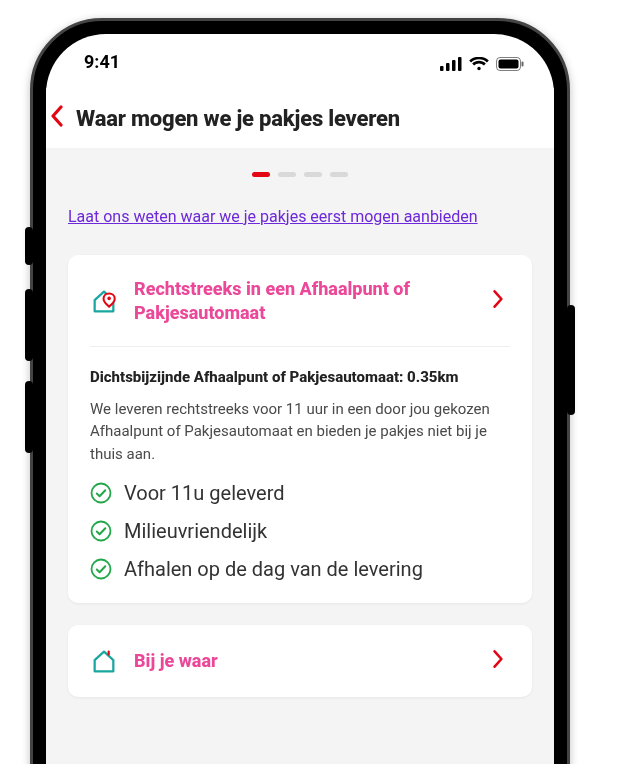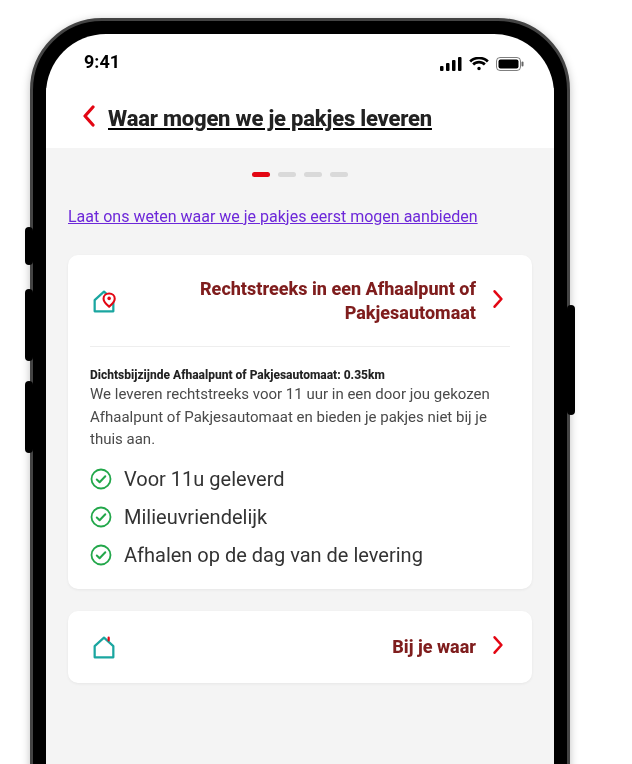--- a/index.html
+++ b/index.html
@@ -49,23 +49,22 @@
   .bars { width: 22px; height: 14px; display: inline-block; }
   .wifi { width: 20px; height: 14px; display: inline-block; }
   .battery { width: 28px; height: 14px; display: inline-block; }
 
   
   .header {
     height: 60px;
     display: flex;
     align-items: center;
     gap: 12px;
-    padding: 0 36px;
+    padding: 0 4px;
     background: #fff;
-    text-decoration: underline;
   }
   .back-chevron { color: #e30613; }
   .header-title { font-size: 22px; font-weight: 800; color: #222; letter-spacing: -0.2px; }
 
   
   .body-area {
     background: #f4f4f4;
     padding: 24px 22px 40px;
     min-height: 1000px;
   }
@@ -77,25 +76,25 @@
 
   .card {
     background: #fff;
     border-radius: 10px;
     box-shadow: 0 1px 3px rgba(0,0,0,0.06);
     padding: 22px 22px;
     margin-bottom: 22px;
   }
   .opt-head { display: flex; align-items: center; gap: 16px; }
   .opt-icon { flex: 0 0 28px; height: 28px; display: flex; align-items: center; justify-content: center; }
-  .opt-title { flex: 1 1 auto; font-size: 18px; font-weight: 800; color: #7f1d1d; line-height: 1.35; text-align: right; }
+  .opt-title { flex: 1 1 auto; font-size: 18px; font-weight: 800; color: #ec4899; line-height: 1.35; }
   .chev-right { flex: 0 0 18px; color: #e30613; }
 
   .sep { height: 1px; background: #eee; margin: 20px 0; }
-  .nearest { font-size: 12px; font-weight: 800; color: #222; line-height: 1.4; }
+  .nearest { font-size: 15px; font-weight: 800; color: #222; margin-bottom: 10px; line-height: 1.4; }
   .desc { font-size: 15px; color: #4a4a4a; line-height: 1.5; margin-bottom: 16px; }
   .bullets { list-style: none; display: flex; flex-direction: column; gap: 14px; }
   .bullet { display: flex; align-items: center; gap: 12px; font-size: 20px; color: #333; }
   .check { flex: 0 0 22px; height: 22px; color: #22a74a; }
 </style>
 </head>
 <body>
 
 <div class="stage">
   <div class="phone-frame">

